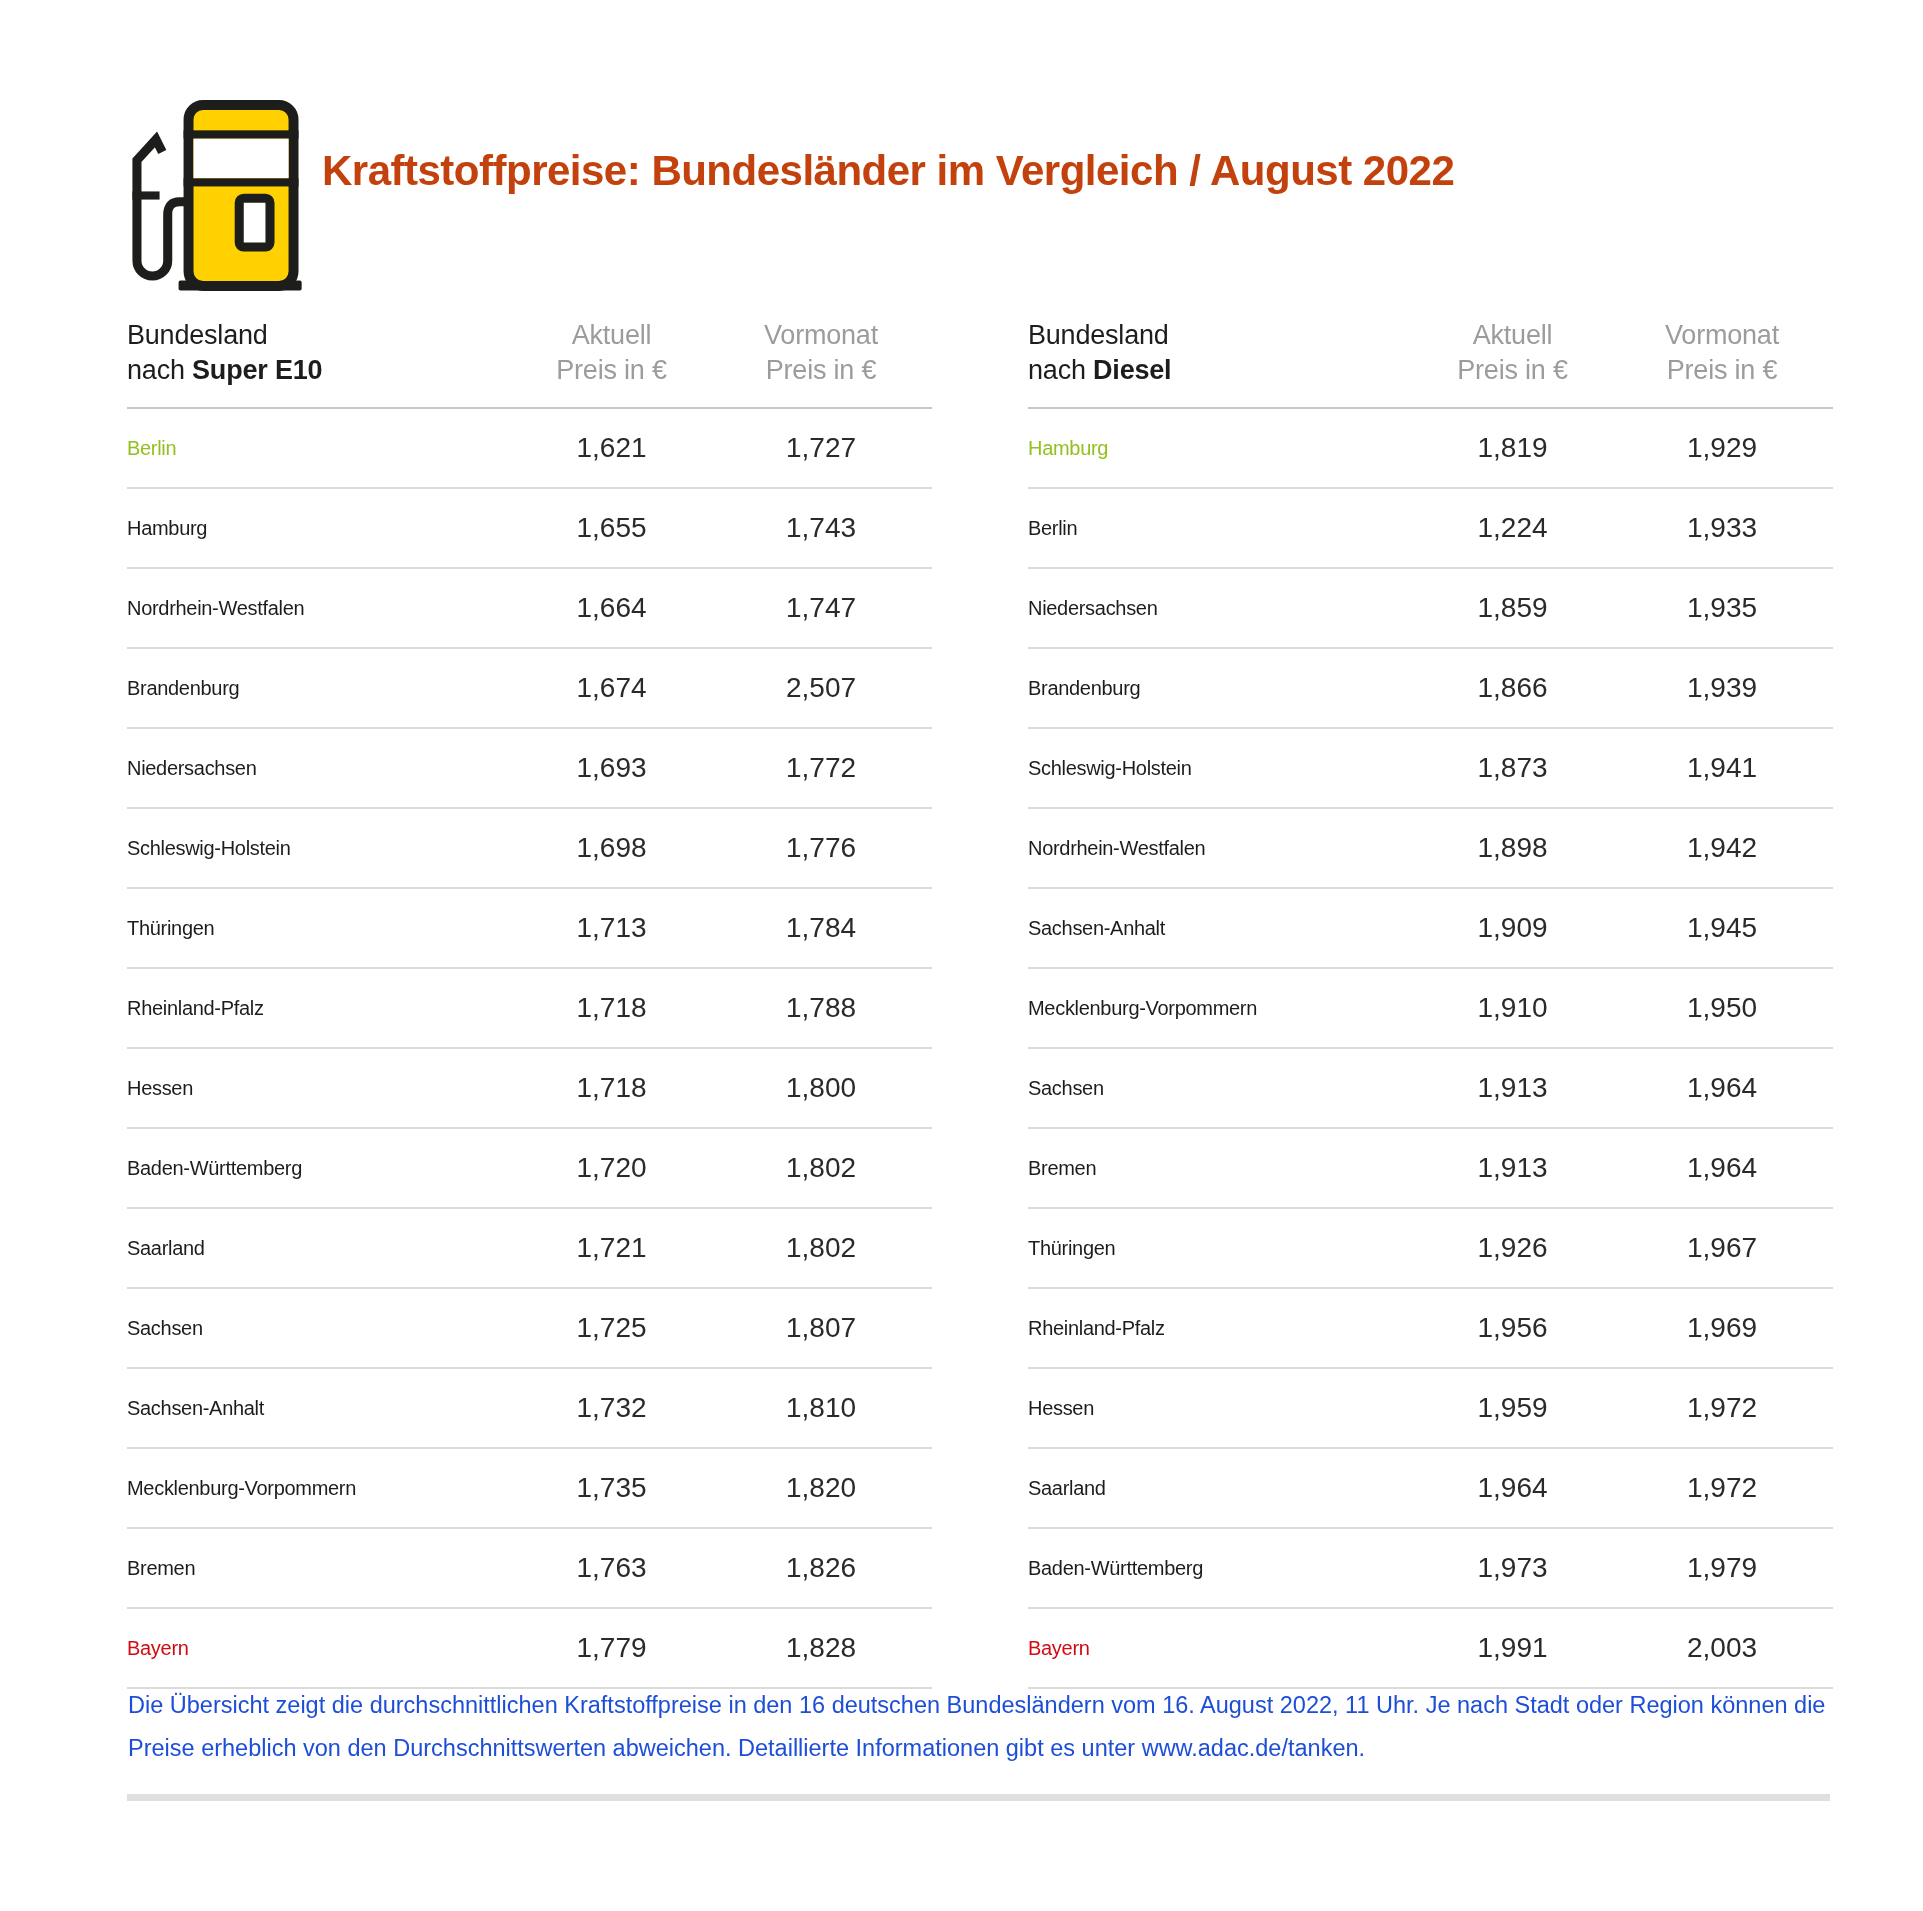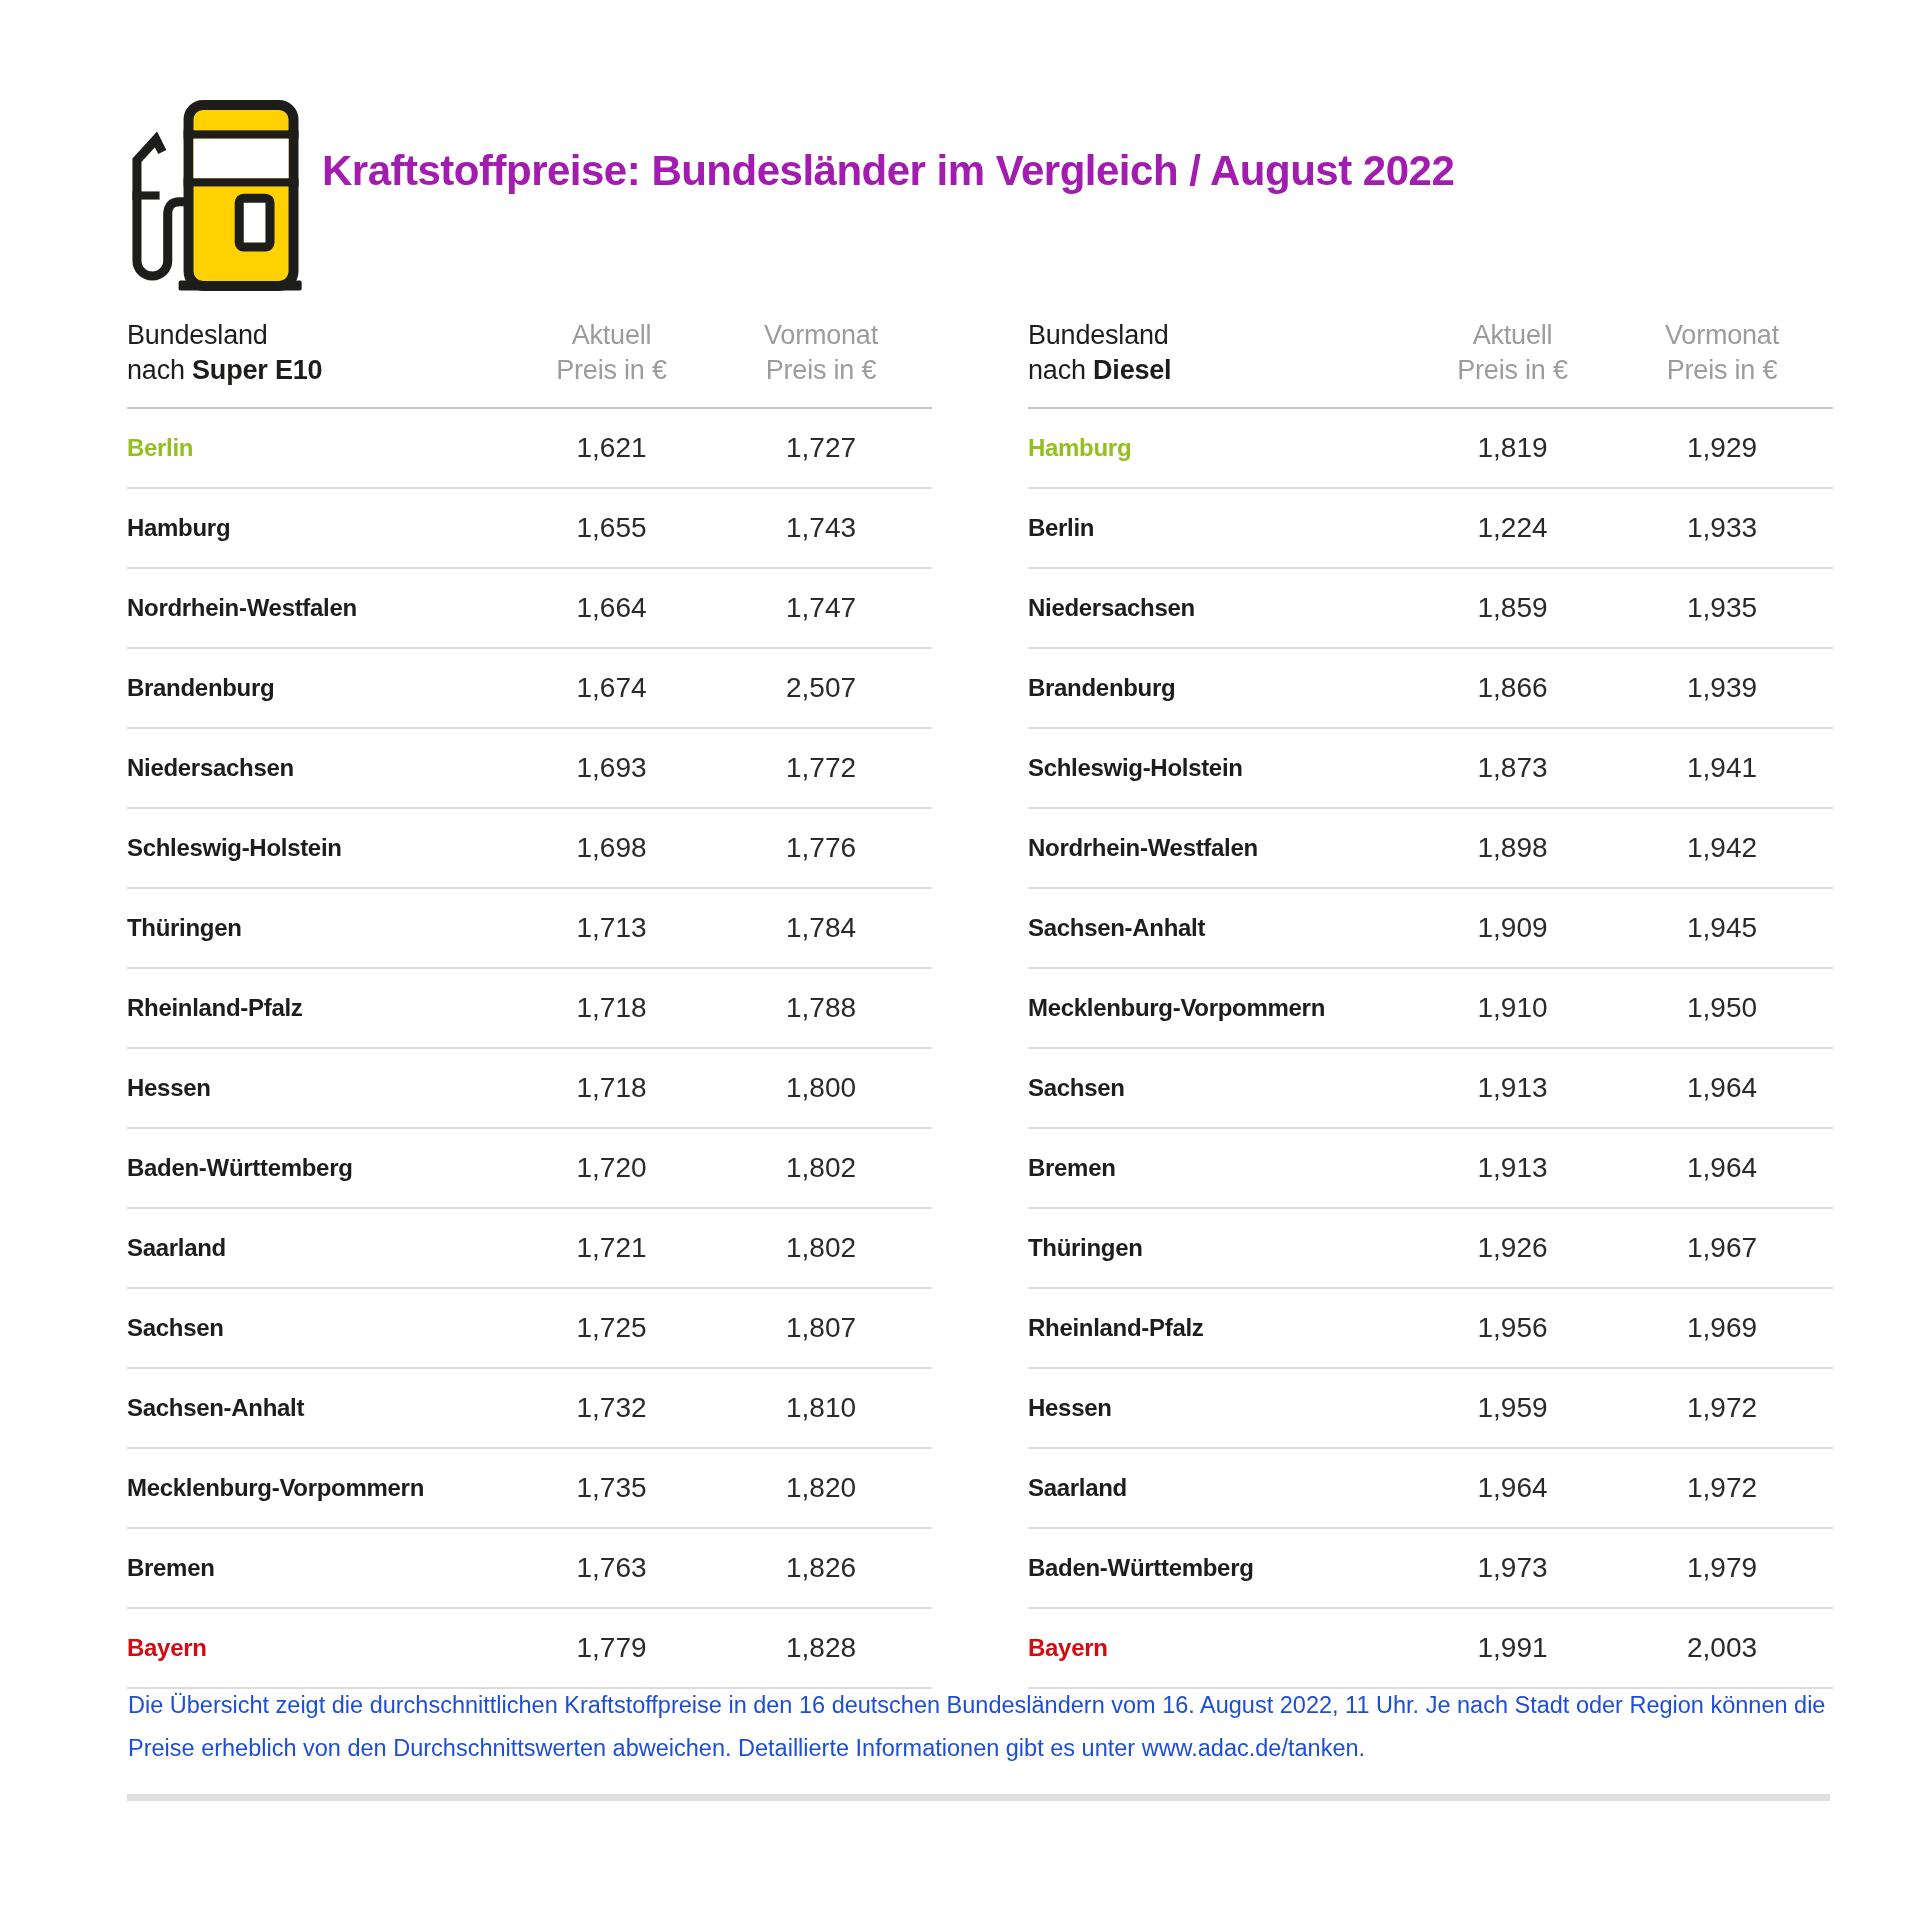--- a/index.html
+++ b/index.html
@@ -1,31 +1,31 @@
 <!DOCTYPE html>
 <html lang="de" style="font-size:14.5px"><head>
 <meta charset="utf-8">
 <style>
   html,body{margin:0;padding:0;background:#ffffff;}
   body{font-family:"Liberation Sans", sans-serif;color:#1D1D1B;}
   .canvas{position:relative;width:1923px;height:1911px;background:#ffffff;overflow:hidden;}
 
   
   .brand-icon{position:absolute;left:127px;top:96px;width:181px;height:199px;}
-  .page-title{position:absolute;left:322px;top:147px;font-size:42px;font-weight:700;letter-spacing:-0.5px;color:#a21caf;white-space:nowrap;}
+  .page-title{position:absolute;left:322px;top:147px;font-size:42px;font-weight:700;letter-spacing:-0.5px;color:#c2410c;white-space:nowrap;}
 
   
   .tables{position:absolute;left:127px;top:318px;display:flex;gap:96px;}
   .price-table{width:805px;}
   .thead{display:grid;grid-template-columns:1fr 197px 222px;align-items:start;padding-bottom:19px;border-bottom:2.7px solid #C6C6C6;}
   .th{font-size:27px;line-height:35px;color:#1D1D1B;letter-spacing:-0.2px;}
   .th .bold{font-weight:700;}
   .th.numcol{color:#9C9C9C;text-align:center;}
   .trow{display:grid;grid-template-columns:1fr 197px 222px;height:78px;align-items:center;border-bottom:2.7px solid #DBDBDB;}
-  .state{font-size:24px;font-weight:700;letter-spacing:-0.3px;color:#1D1D1B;white-space:nowrap;}
+  .state{font-size:20px;font-weight:400;letter-spacing:-0.3px;color:#1D1D1B;white-space:nowrap;}
   .price{font-size:28px;text-align:center;color:#2A2A28;}
   .green{color:#93C01F;}
   .red{color:#D20A11;}
 
   
   .footnote{position:absolute;left:128px;right:93px;top:1684px;font-size:23.5px;line-height:43px;color:#1d4ed8;}
   .footnote div{white-space:nowrap;}
   .bottom-divider{position:absolute;left:127px;right:93px;top:1794px;height:7.2px;background:#DFDFDF;}
   .footer{position:absolute;left:128px;right:93px;top:1829px;display:flex;justify-content:space-between;font-size:24.4px;color:#9C9C9C;}
 </style>

